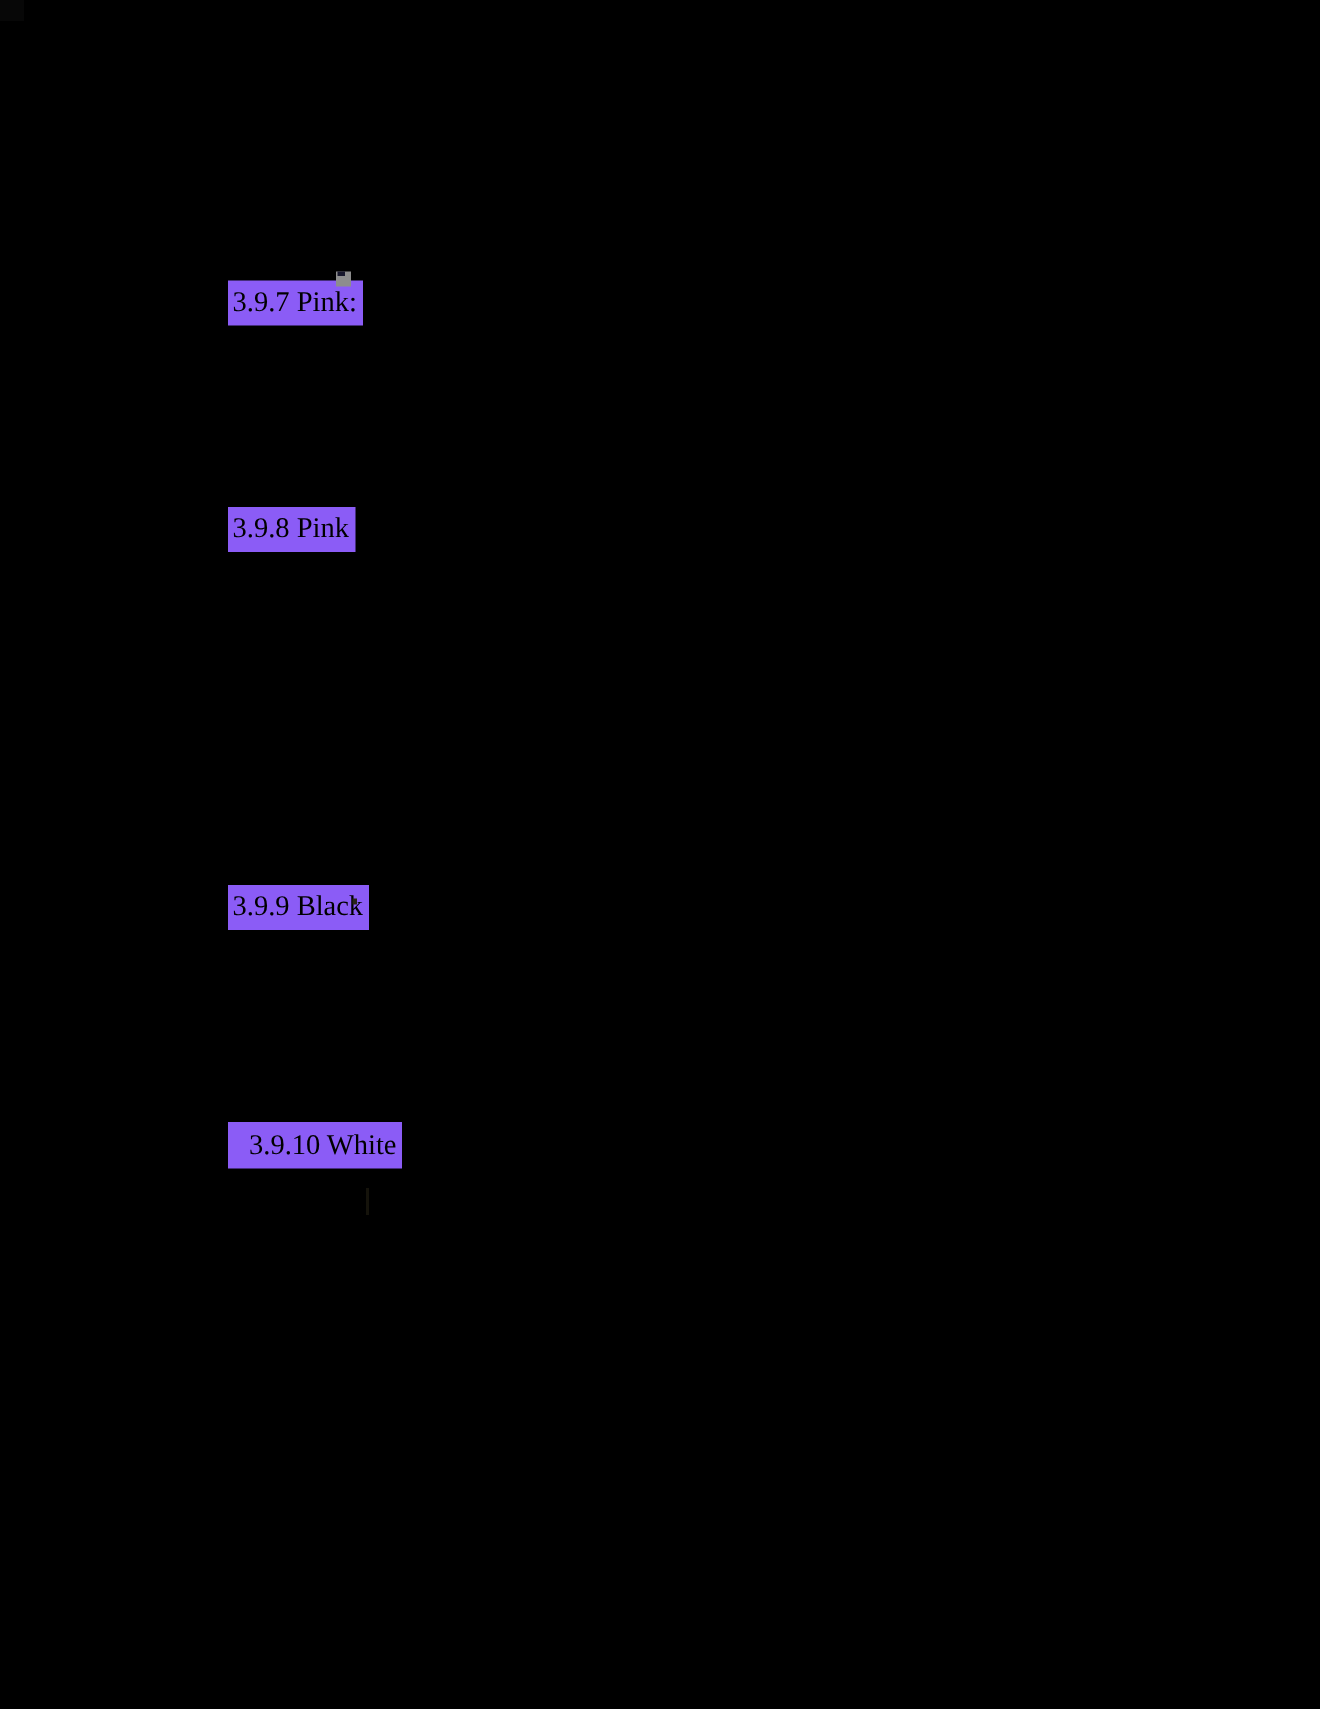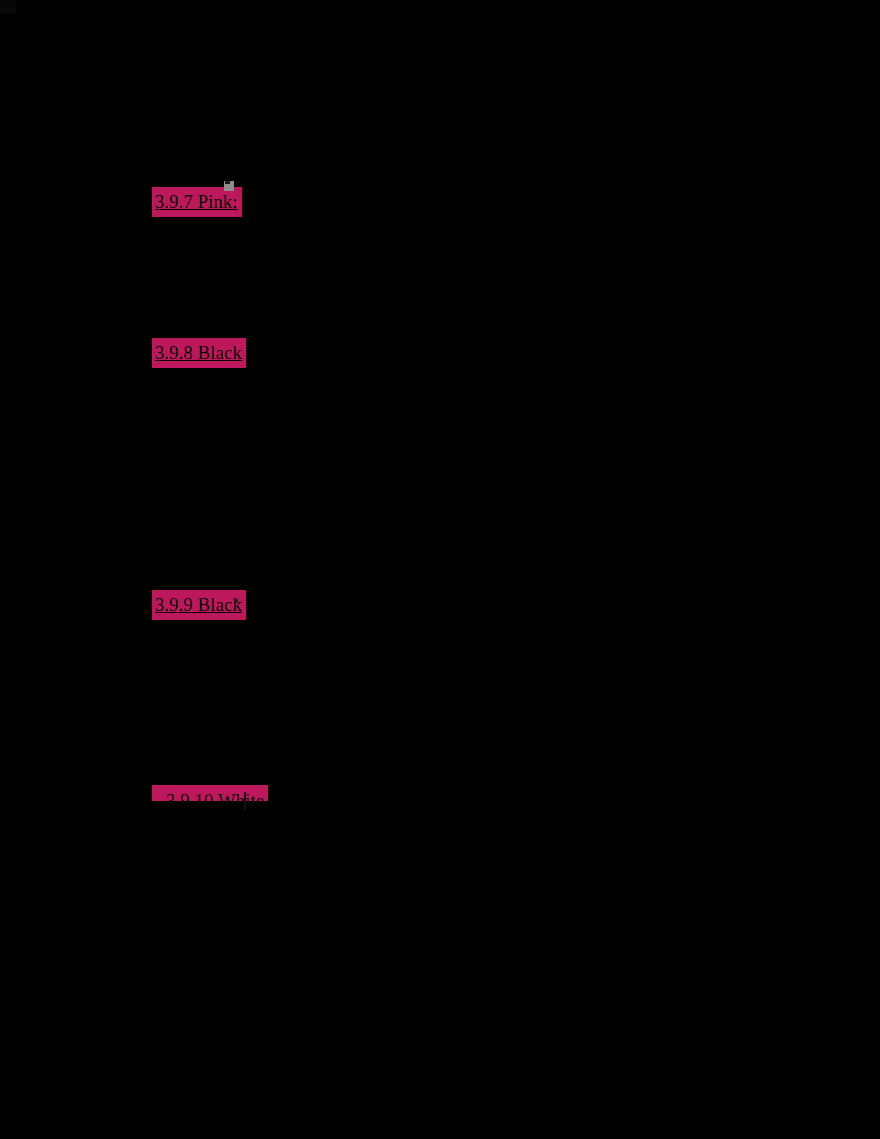--- a/index.html
+++ b/index.html
@@ -22,31 +22,30 @@
     top: 0;
     width: 16px;
     height: 14px;
     background: #070707;
   }
   .heading {
     position: absolute;
     height: 30px;
     line-height: 30px;
     padding: 0 4px 0 3px;
-    background: #be185d;
+    background: #8b5cf6;
     color: #000000;
     font-size: 19px;
     white-space: nowrap;
     box-sizing: border-box;
-    text-decoration: underline;
   }
   .heading-pink  { left: 152px; top: 187px; }
   .heading-brown { left: 152px; top: 338px; }
   .heading-black { left: 152px; top: 590px; }
-  .heading-white { left: 152px; top: 785px; height: 16px; line-height: 31px; padding-left: 14px; }
+  .heading-white { left: 152px; top: 748px; height: 31px; line-height: 31px; padding-left: 14px; }
 
   
   .img-placeholder {
     position: absolute;
     left: 224px;
     top: 181px;
     width: 10px;
     height: 10px;
     background: #8d8d8d;
   }
@@ -83,21 +82,21 @@
 <div class="page">
 
   <div class="corner-artifact"></div>
 
   <div class="heading heading-pink">3.9.7 Pink:</div>
 
   <span class="img-placeholder">
       <span class="dark-px"></span>
     </span>
 
-  <div class="heading heading-brown">3.9.8 Black</div>
+  <div class="heading heading-brown">3.9.8 Pink</div>
 
   <div class="heading heading-black">3.9.9 Black</div>
 
   <span class="trailing-dot"></span>
 
   <div class="heading heading-white">3.9.10 White</div>
 
   <span class="caret"></span>
 
 </div>

